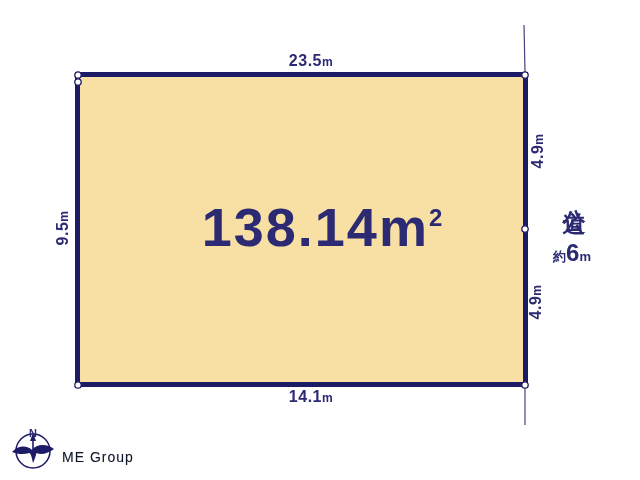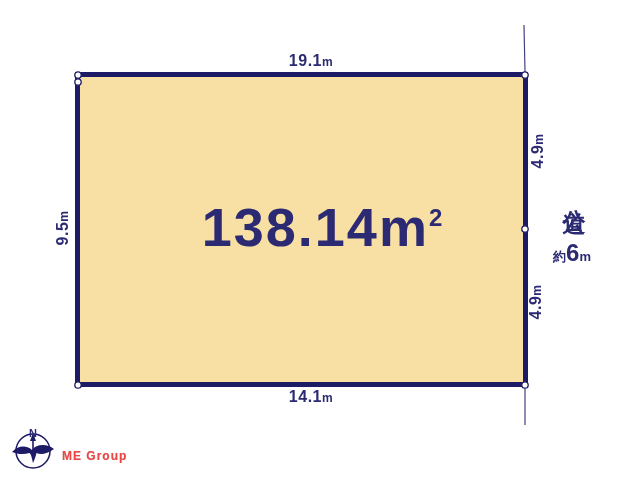--- a/index.html
+++ b/index.html
@@ -28,22 +28,22 @@
   .road-name{
     left:575px;top:190px;transform:translateX(-50%);
     writing-mode:vertical-rl;text-orientation:upright;
     font-size:23px;letter-spacing:3px;font-weight:bold;color:#2b2a72;position:absolute;
   }
   .road-width{left:572px;top:253px;transform:translate(-50%,-50%);}
   .road-width .small{font-size:13px;}
   .road-width .big{font-size:24px;}
   .logo-text{
     position:absolute;left:62px;top:449px;
-    font-size:12px;letter-spacing:1px;font-weight:bold;
-    color:#ef4444;text-shadow:0 0 1px #bdbdbd;white-space:nowrap;
+    font-size:14px;letter-spacing:1px;font-weight:normal;
+    color:#0f172a;text-shadow:0 0 1px #bdbdbd;white-space:nowrap;
   }
 </style>
 </head>
 <body>
 
 <div class="canvas">
 
   <div class="lot"></div>
 
   <svg class="overlay" viewBox="0 0 640 480">
@@ -69,21 +69,21 @@
                C32 458 31 454 29.5 453 C23 455 17 454 12 452 Z" fill="#1e1b66"></path>
       <text x="33" y="437" text-anchor="middle" font-size="11" font-weight="bold" fill="#2b2a72" font-family="Liberation Sans, sans-serif">N</text>
     </g>
   </svg>
 
   <div class="label area">
     <span>138.14m</span><sup>2</sup>
   </div>
 
   <div class="label dim dim-top">
-    <span>19.1</span><span class="unit">m</span>
+    <span>23.5</span><span class="unit">m</span>
   </div>
   <div class="label dim dim-bottom">
     <span>14.1</span><span class="unit">m</span>
   </div>
   <div class="label dim dim-left">
     <span>9.5</span><span class="unit">m</span>
   </div>
   <div class="label dim dim-right-upper">
     <span>4.9</span><span class="unit">m</span>
   </div>

